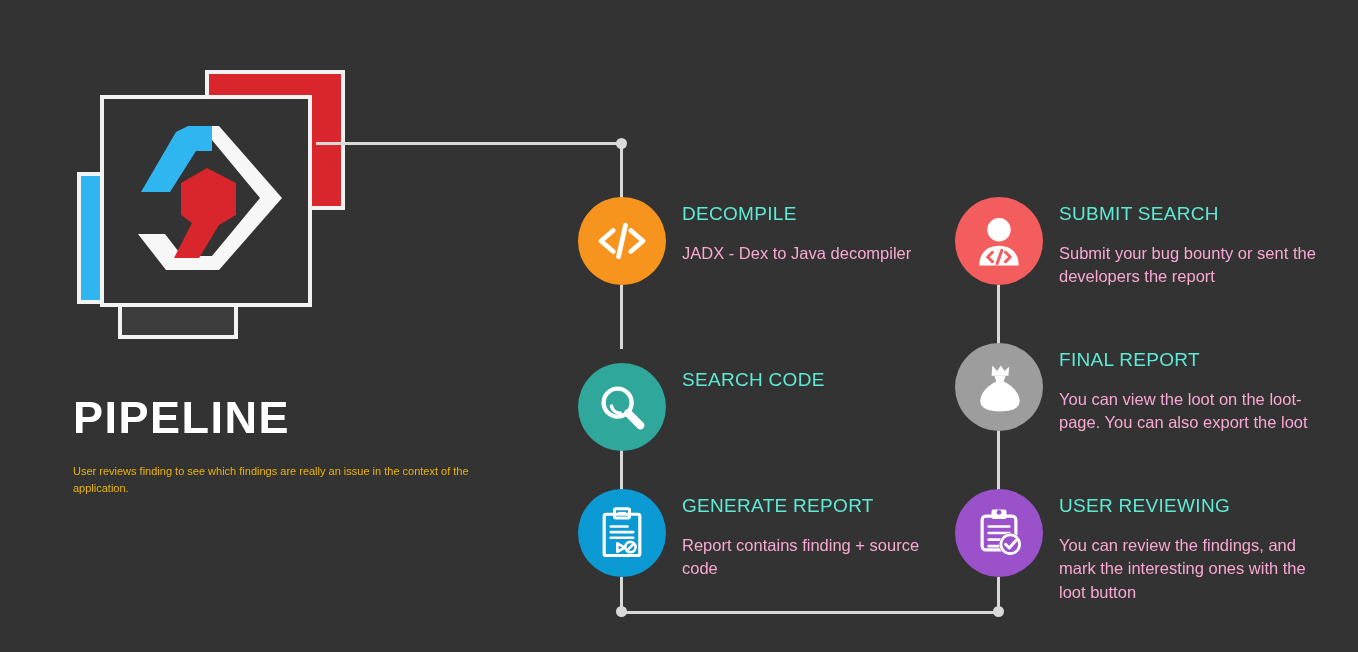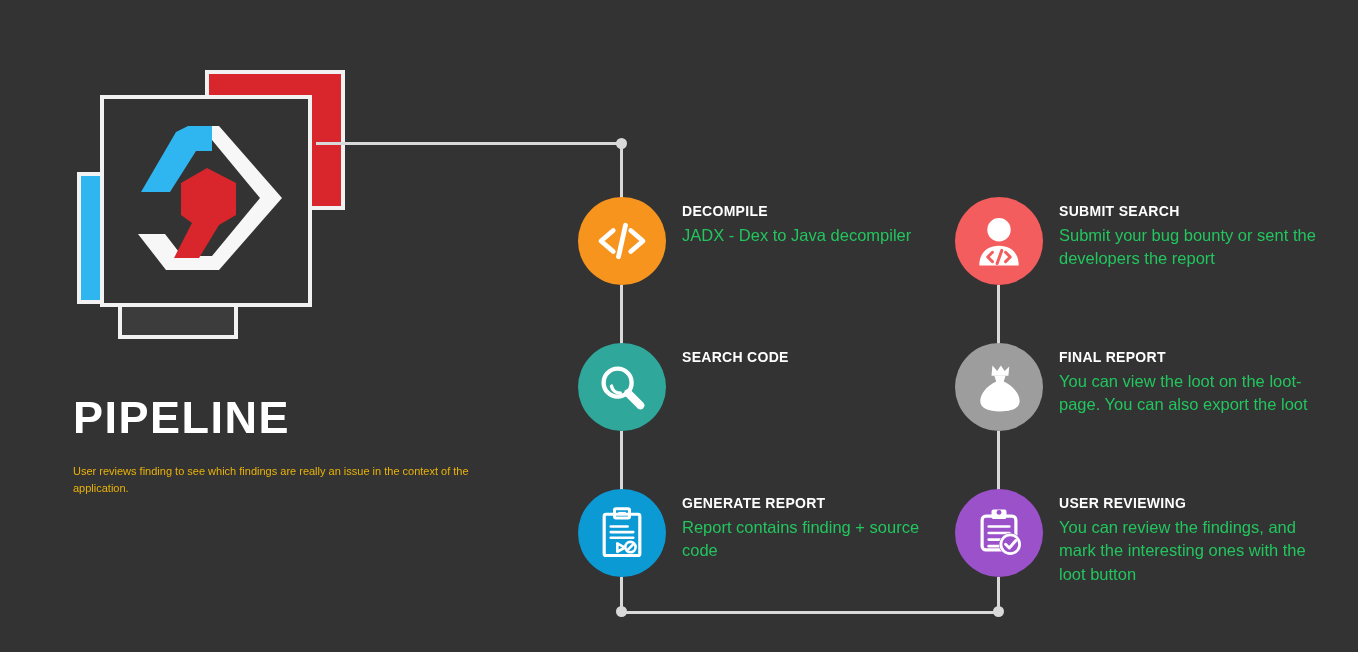--- a/index.html
+++ b/index.html
@@ -84,31 +84,31 @@
     justify-content: center;
     z-index: 3;
   }
 
   .step-text {
     margin-left: 16px;
     padding-top: 6px;
   }
 
   .step-title {
-    font-size: 14px;
-    font-weight: bold;
-    color: #ffffff;
+    font-size: 19px;
+    font-weight: normal;
+    color: #5eead4;
     letter-spacing: 0.3px;
     white-space: nowrap;
   }
 
   .step-desc {
-    margin-top: 5px;
+    margin-top: 17px;
     font-size: 16.5px;
-    color: #22c55e;
+    color: #f9a8d4;
     line-height: 1.42;
   }
 
   .w-left  { width: 262px; }
   .w-right { width: 268px; }
 
   .icon-svg { width: 56px; height: 56px; display: block; }
   .icon-svg-lg { width: 60px; height: 60px; display: block; }
 </style>
 </head>
@@ -162,21 +162,21 @@
           <line x1="36" y1="14" x2="28" y2="50"></line>
         </g>
       </svg>
     </div>
     <div class="step-text w-left">
       <div class="step-title">DECOMPILE</div>
       <div class="step-desc">JADX - Dex to Java decompiler</div>
     </div>
   </div>
 
-  <div class="step" style="left:578px; top:343px;">
+  <div class="step" style="left:578px; top:363px;">
     <div class="step-circle" style="background:#2FA79B;">
       <svg class="icon-svg" viewBox="0 0 64 64">
         <circle cx="27" cy="27" r="16" fill="none" stroke="#ffffff" stroke-width="5"></circle>
         <path d="M20 31 a10 10 0 0 0 10 8" fill="none" stroke="#ffffff" stroke-width="4" stroke-linecap="round"></path>
         <line x1="39" y1="39" x2="53" y2="53" stroke="#ffffff" stroke-width="9" stroke-linecap="round"></line>
       </svg>
     </div>
     <div class="step-text w-left">
       <div class="step-title">SEARCH CODE</div>
     </div>

